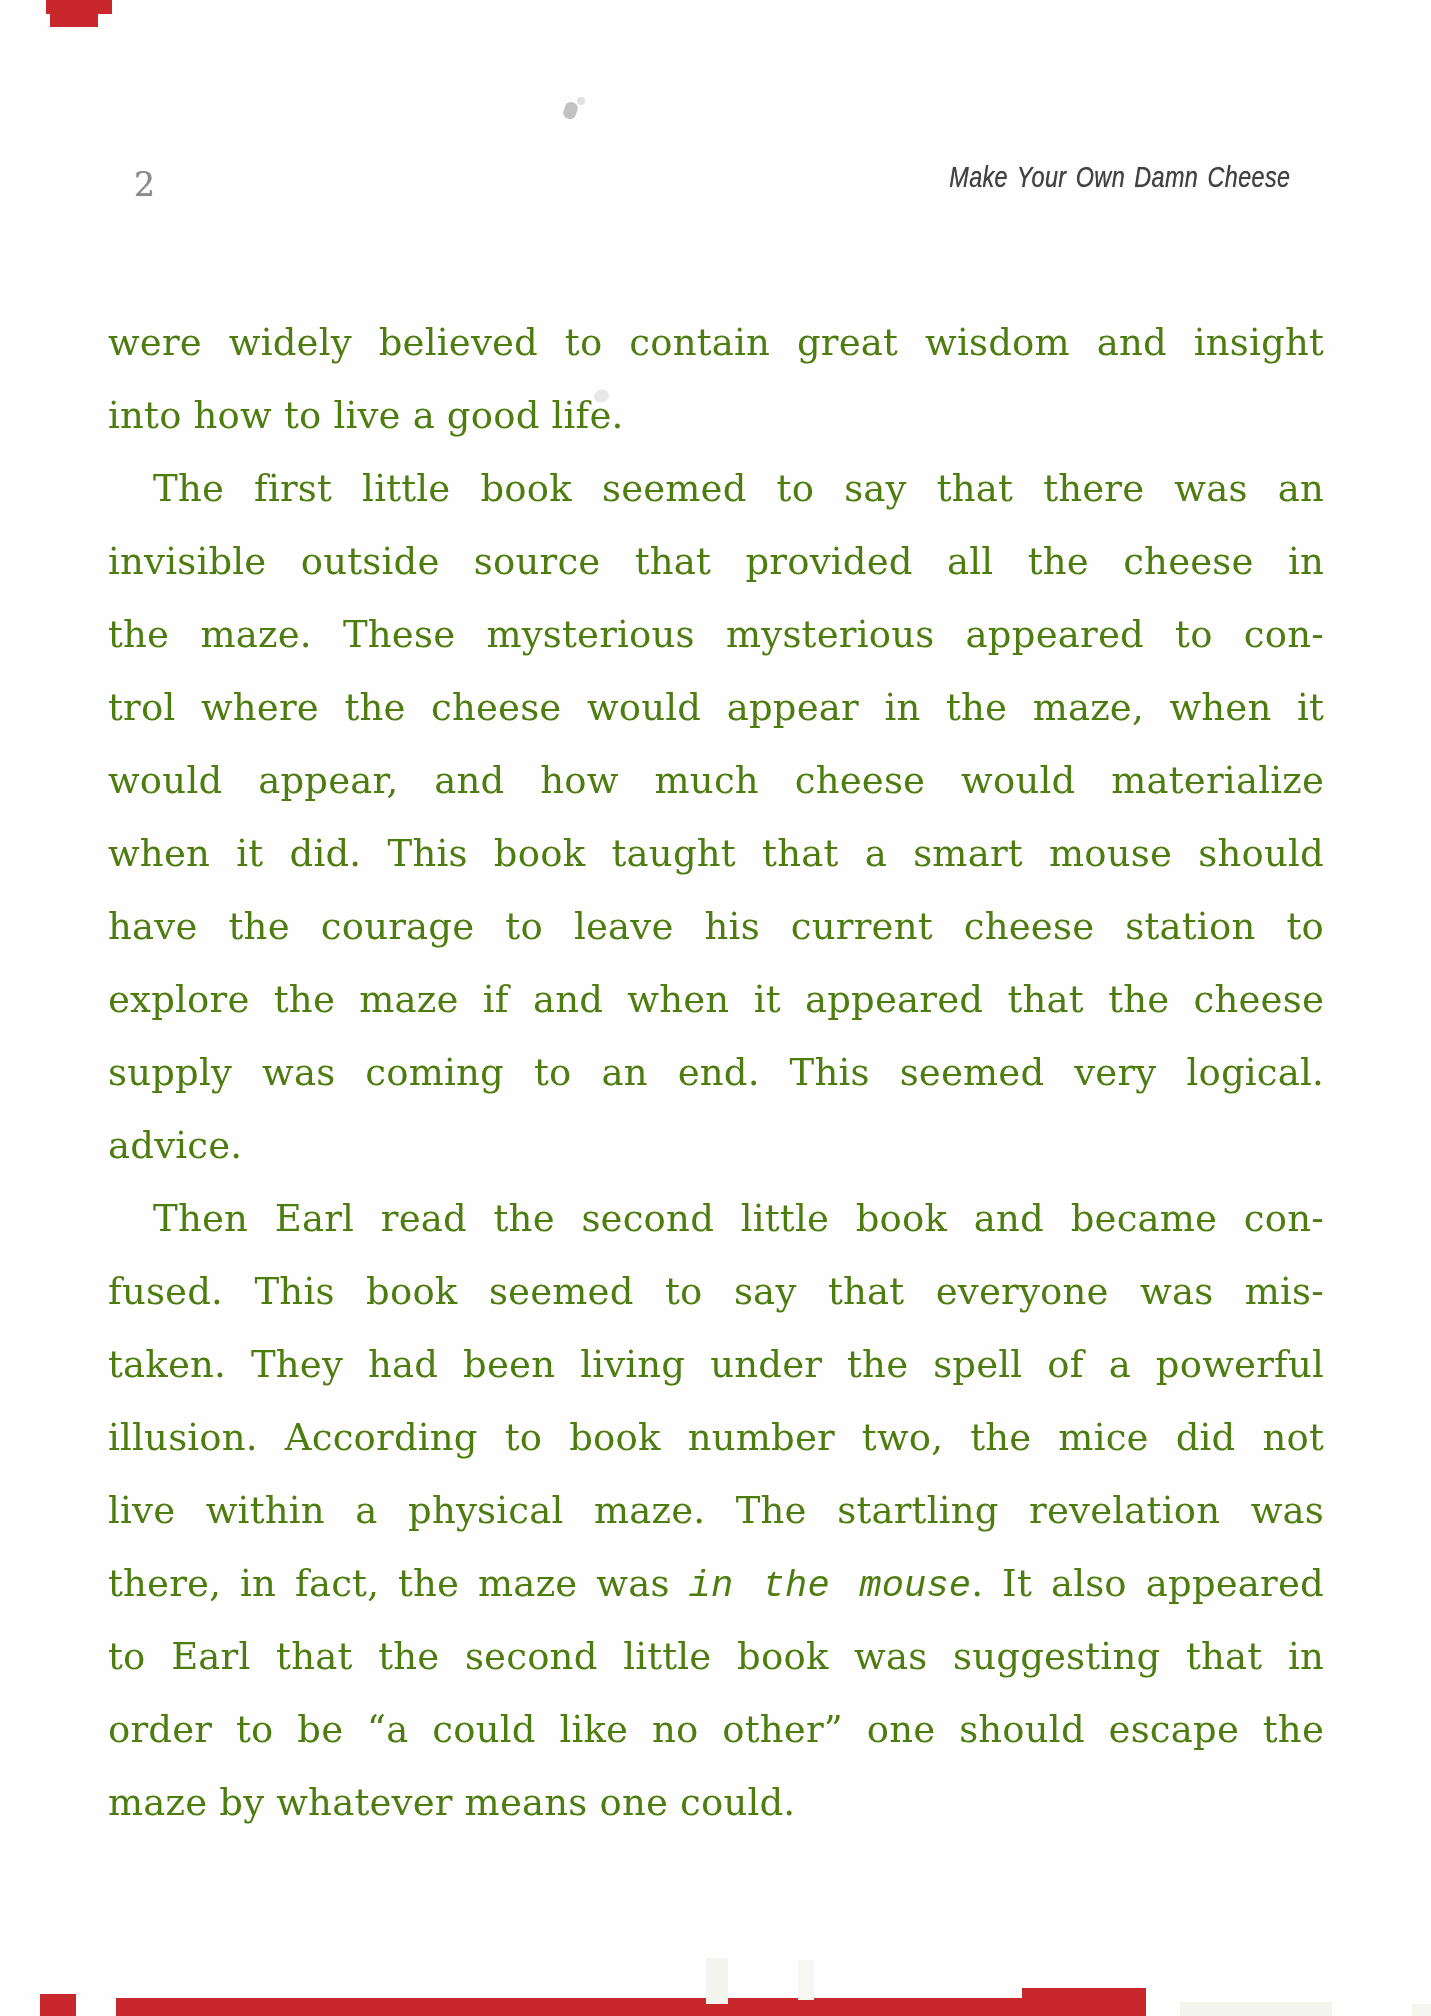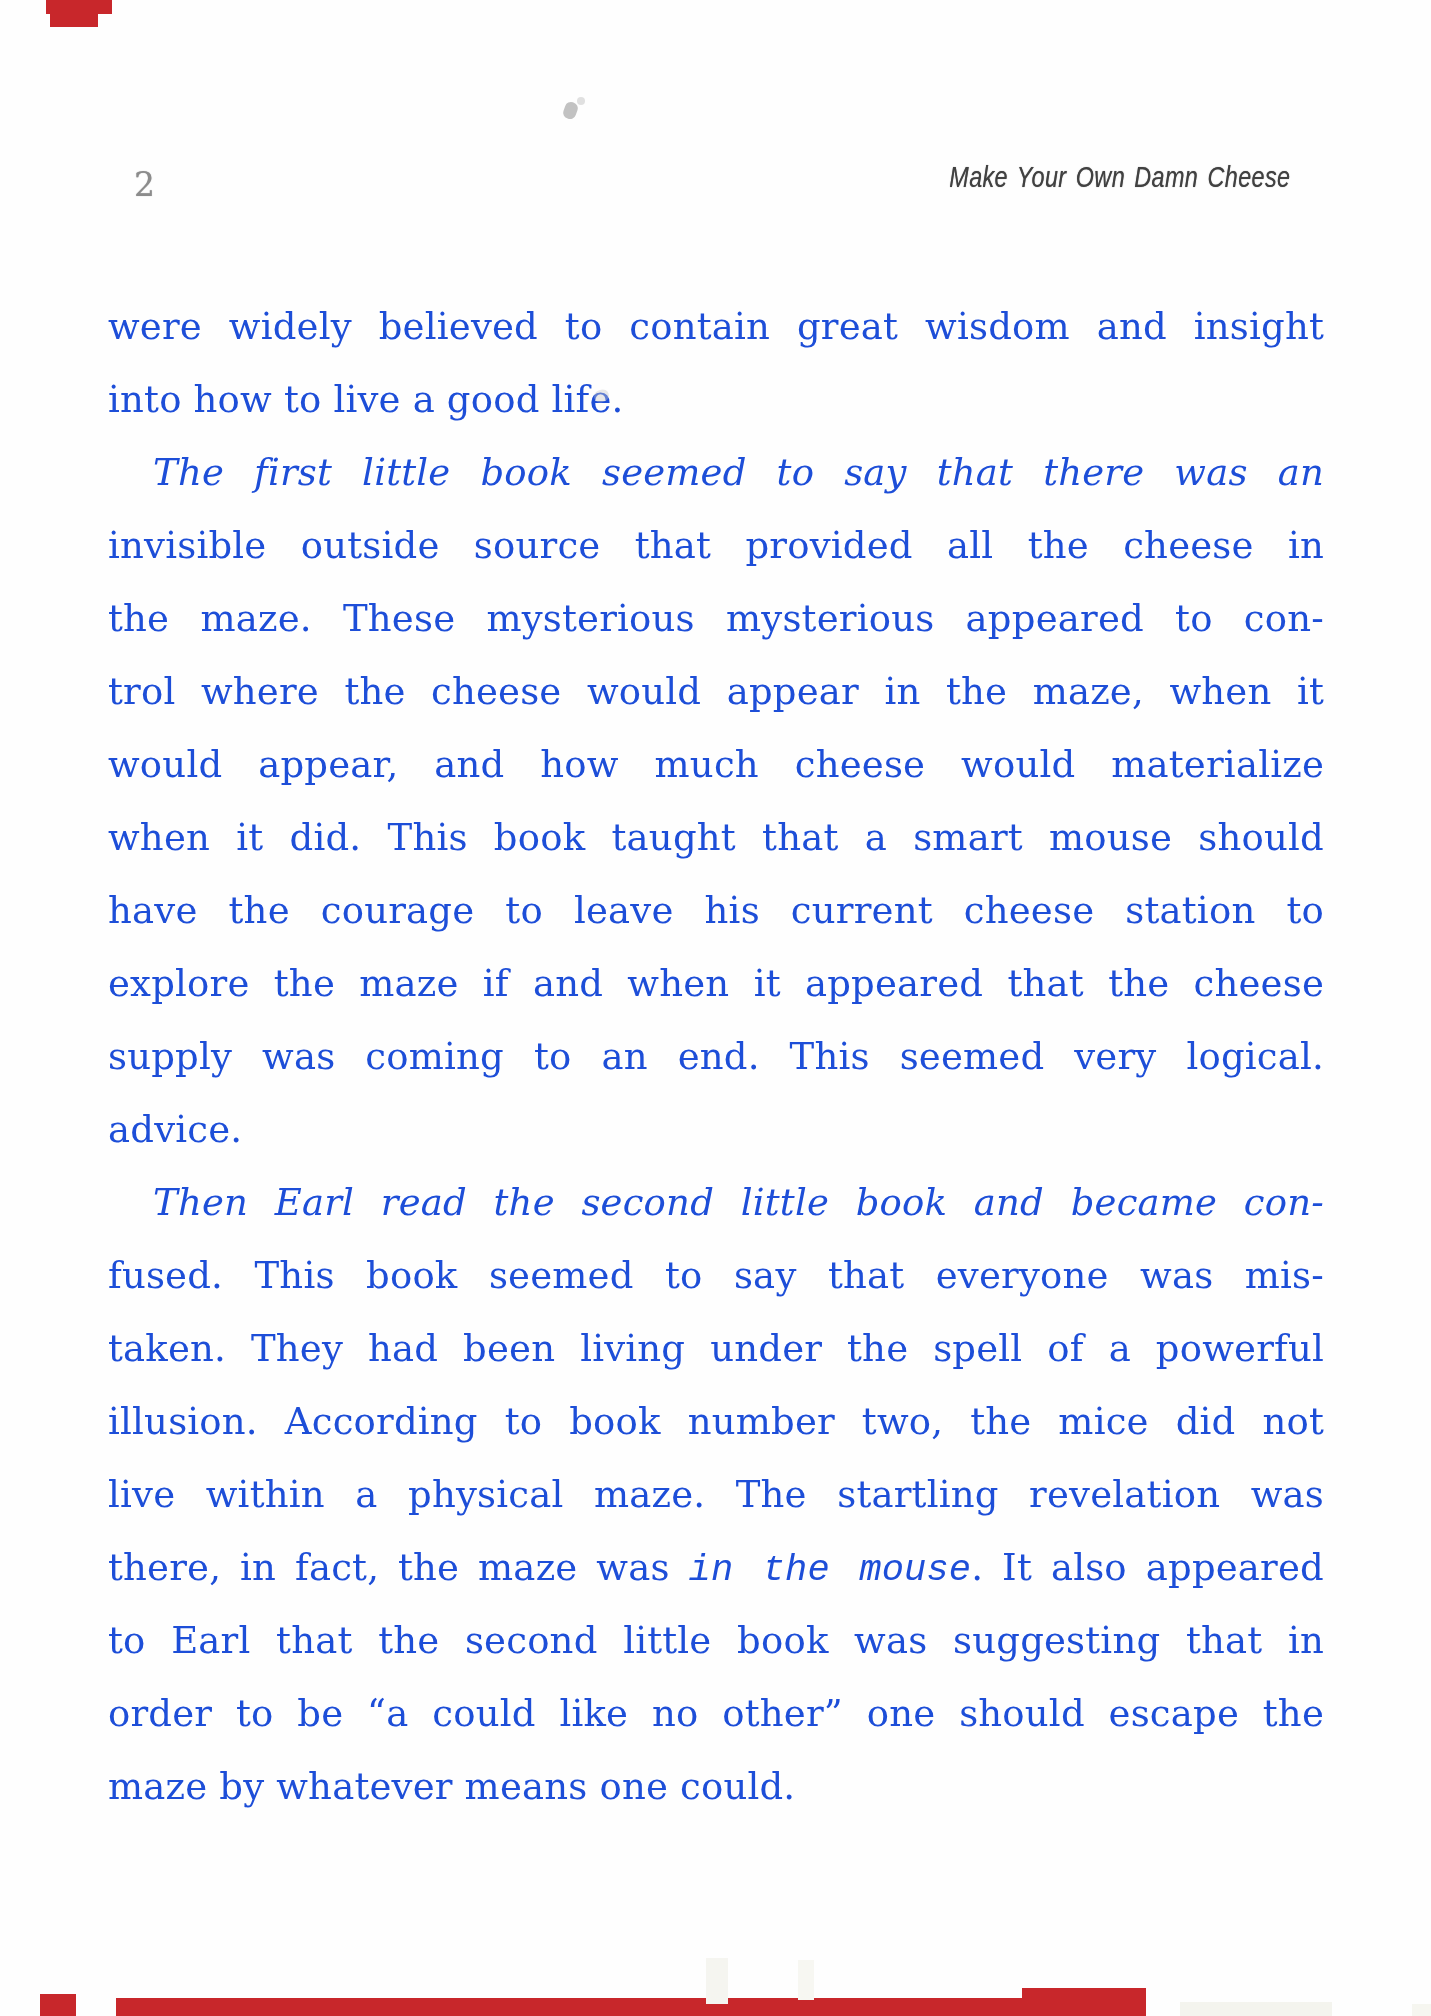--- a/index.html
+++ b/index.html
@@ -36,37 +36,37 @@
     color: #414141;
     transform: scaleX(0.78);
     transform-origin: 100% 50%;
     text-shadow: 0 0 1px #6a6a6a;
     white-space: nowrap;
   }
 
   .body-text {
     position: absolute;
     left: 108px;
-    top: 290px;
+    top: 306px;
     width: 1216px;
     font-size: 37px;
-    color: #1d4ed8;
+    color: #4d7c0f;
     letter-spacing: 0.2px;
   }
 
   .line {
     height: 73px;
     line-height: 73px;
     overflow: hidden;
     text-align: justify;
     text-align-last: left;
     white-space: normal;
   }
   .line.just { text-align-last: justify; }
-  .line.ind  { text-indent: 45px; font-style: italic; }
+  .line.ind  { text-indent: 45px; }
   .it { font-style: italic; font-family: Liberation Mono, monospace; }
 
   .artifact { position: absolute; }
 </style>
 </head>
 <body>
 
 <div class="page">
 
   <div class="page-number">2</div>

